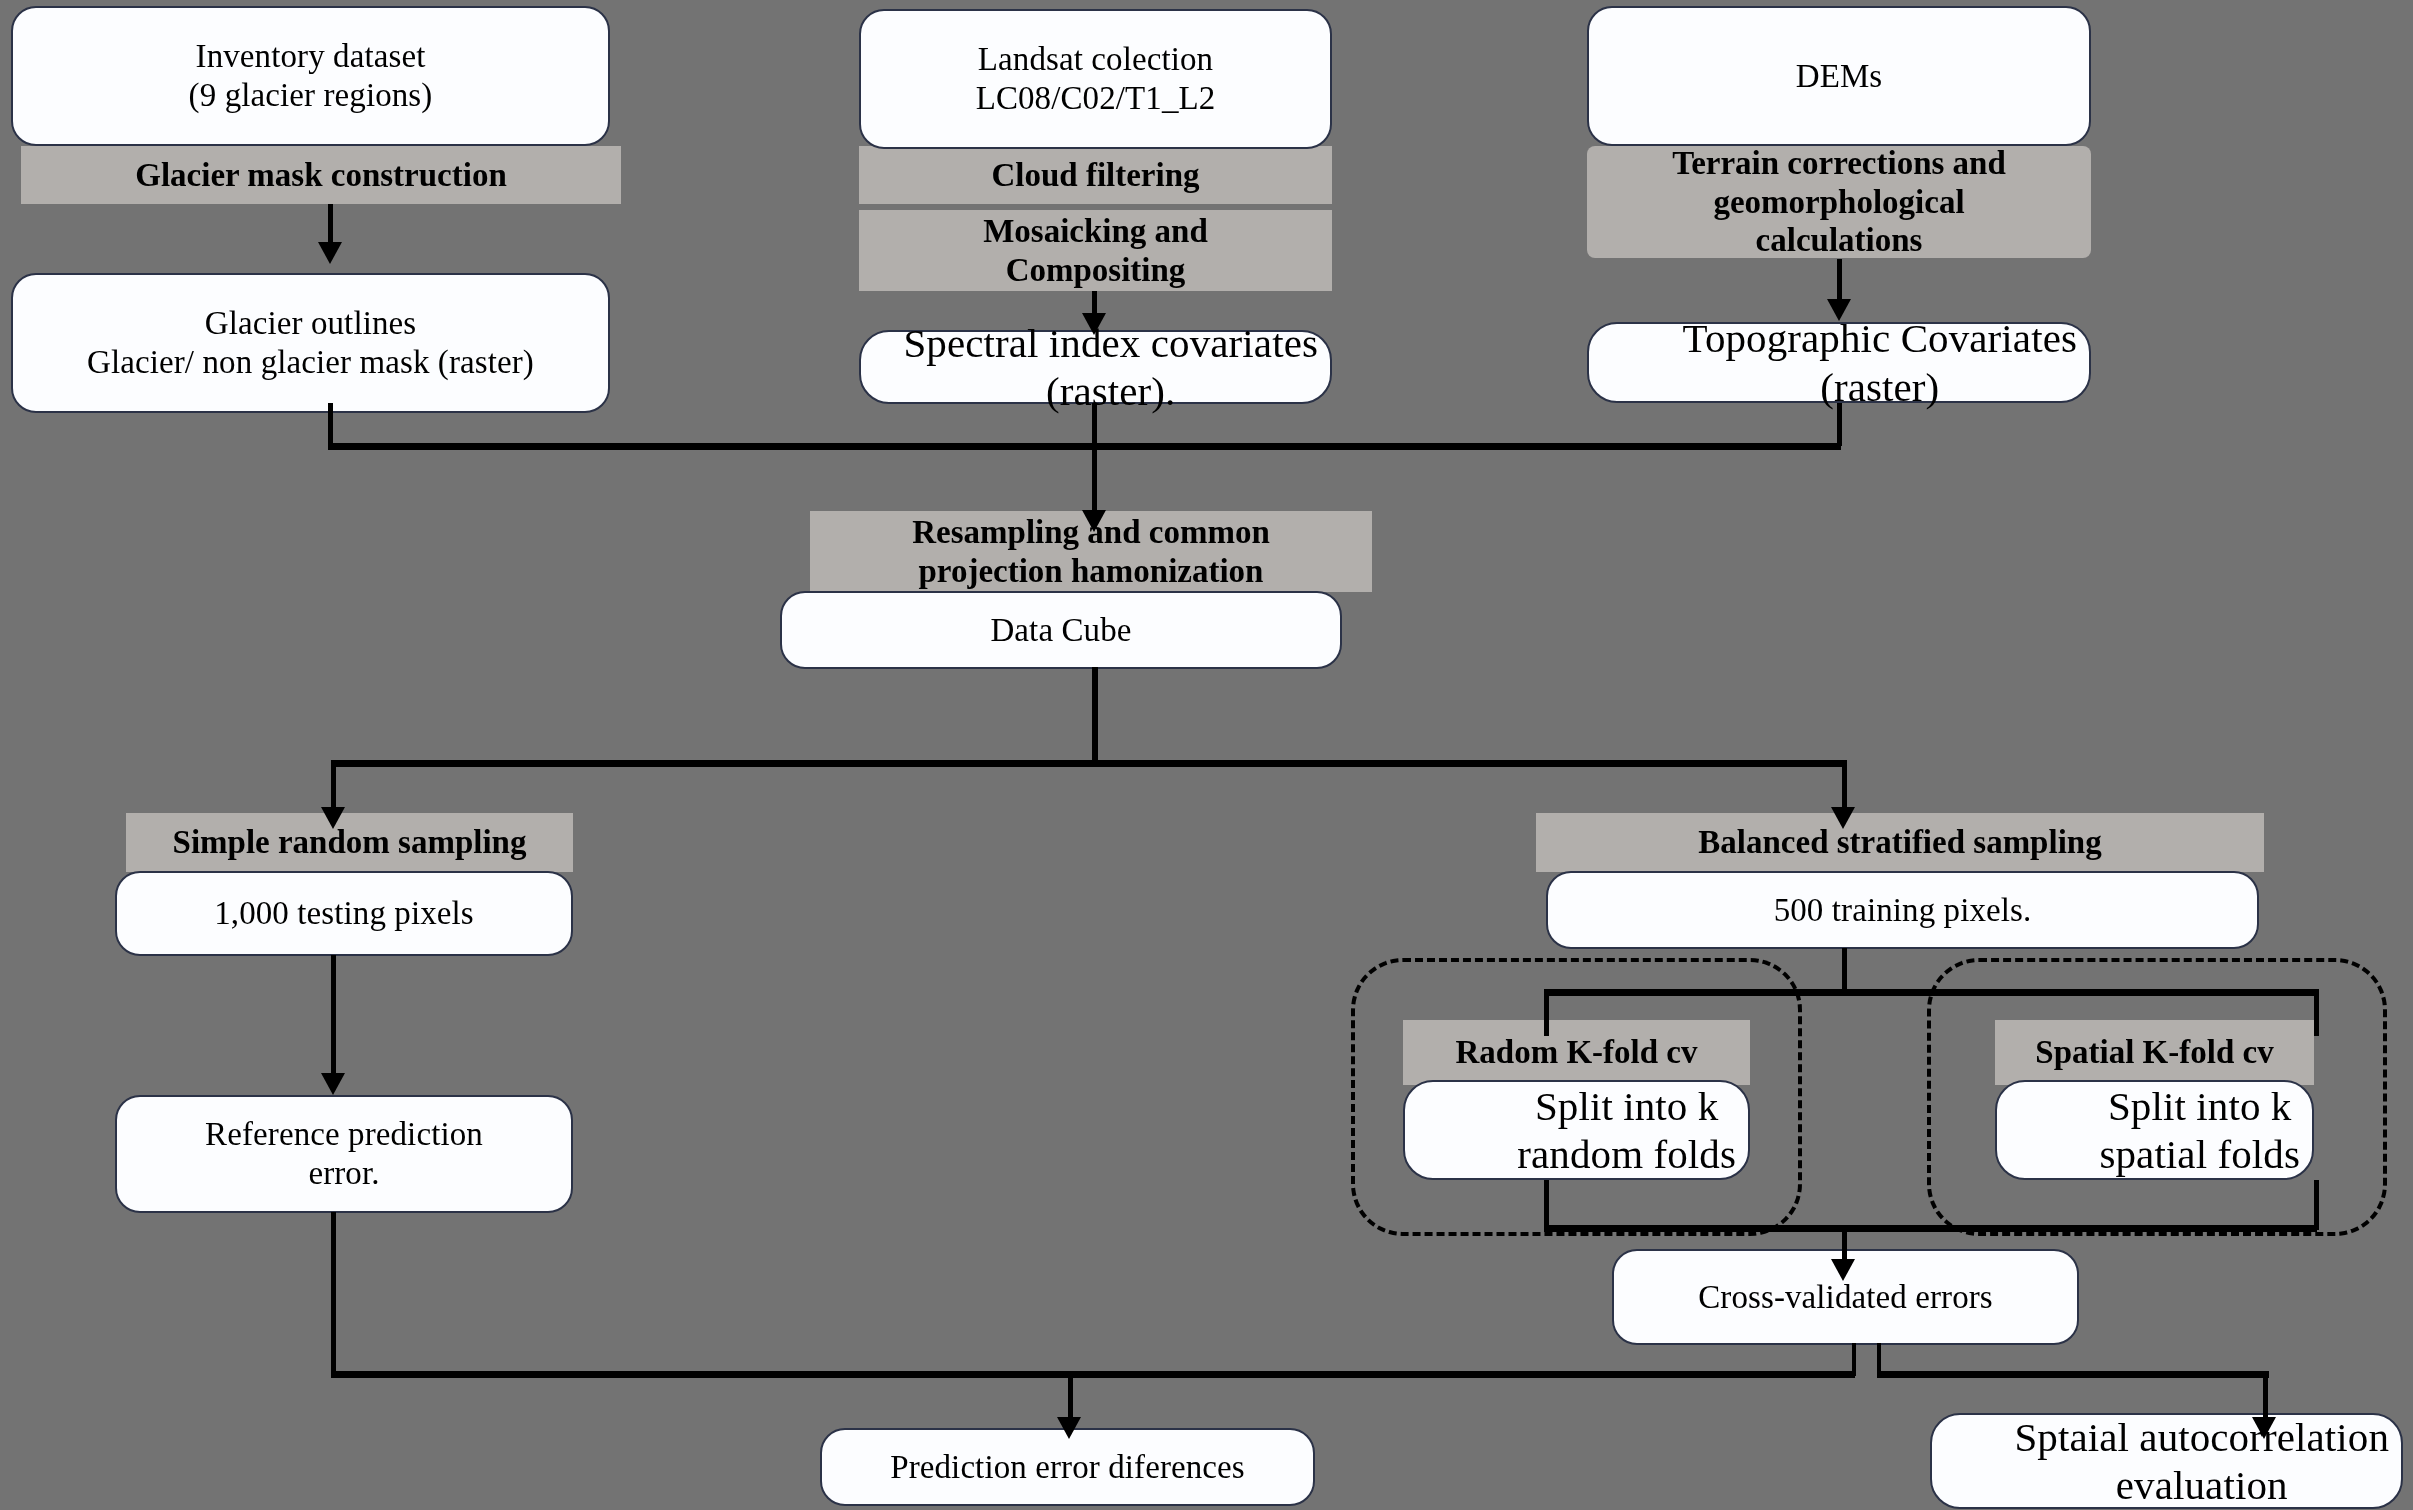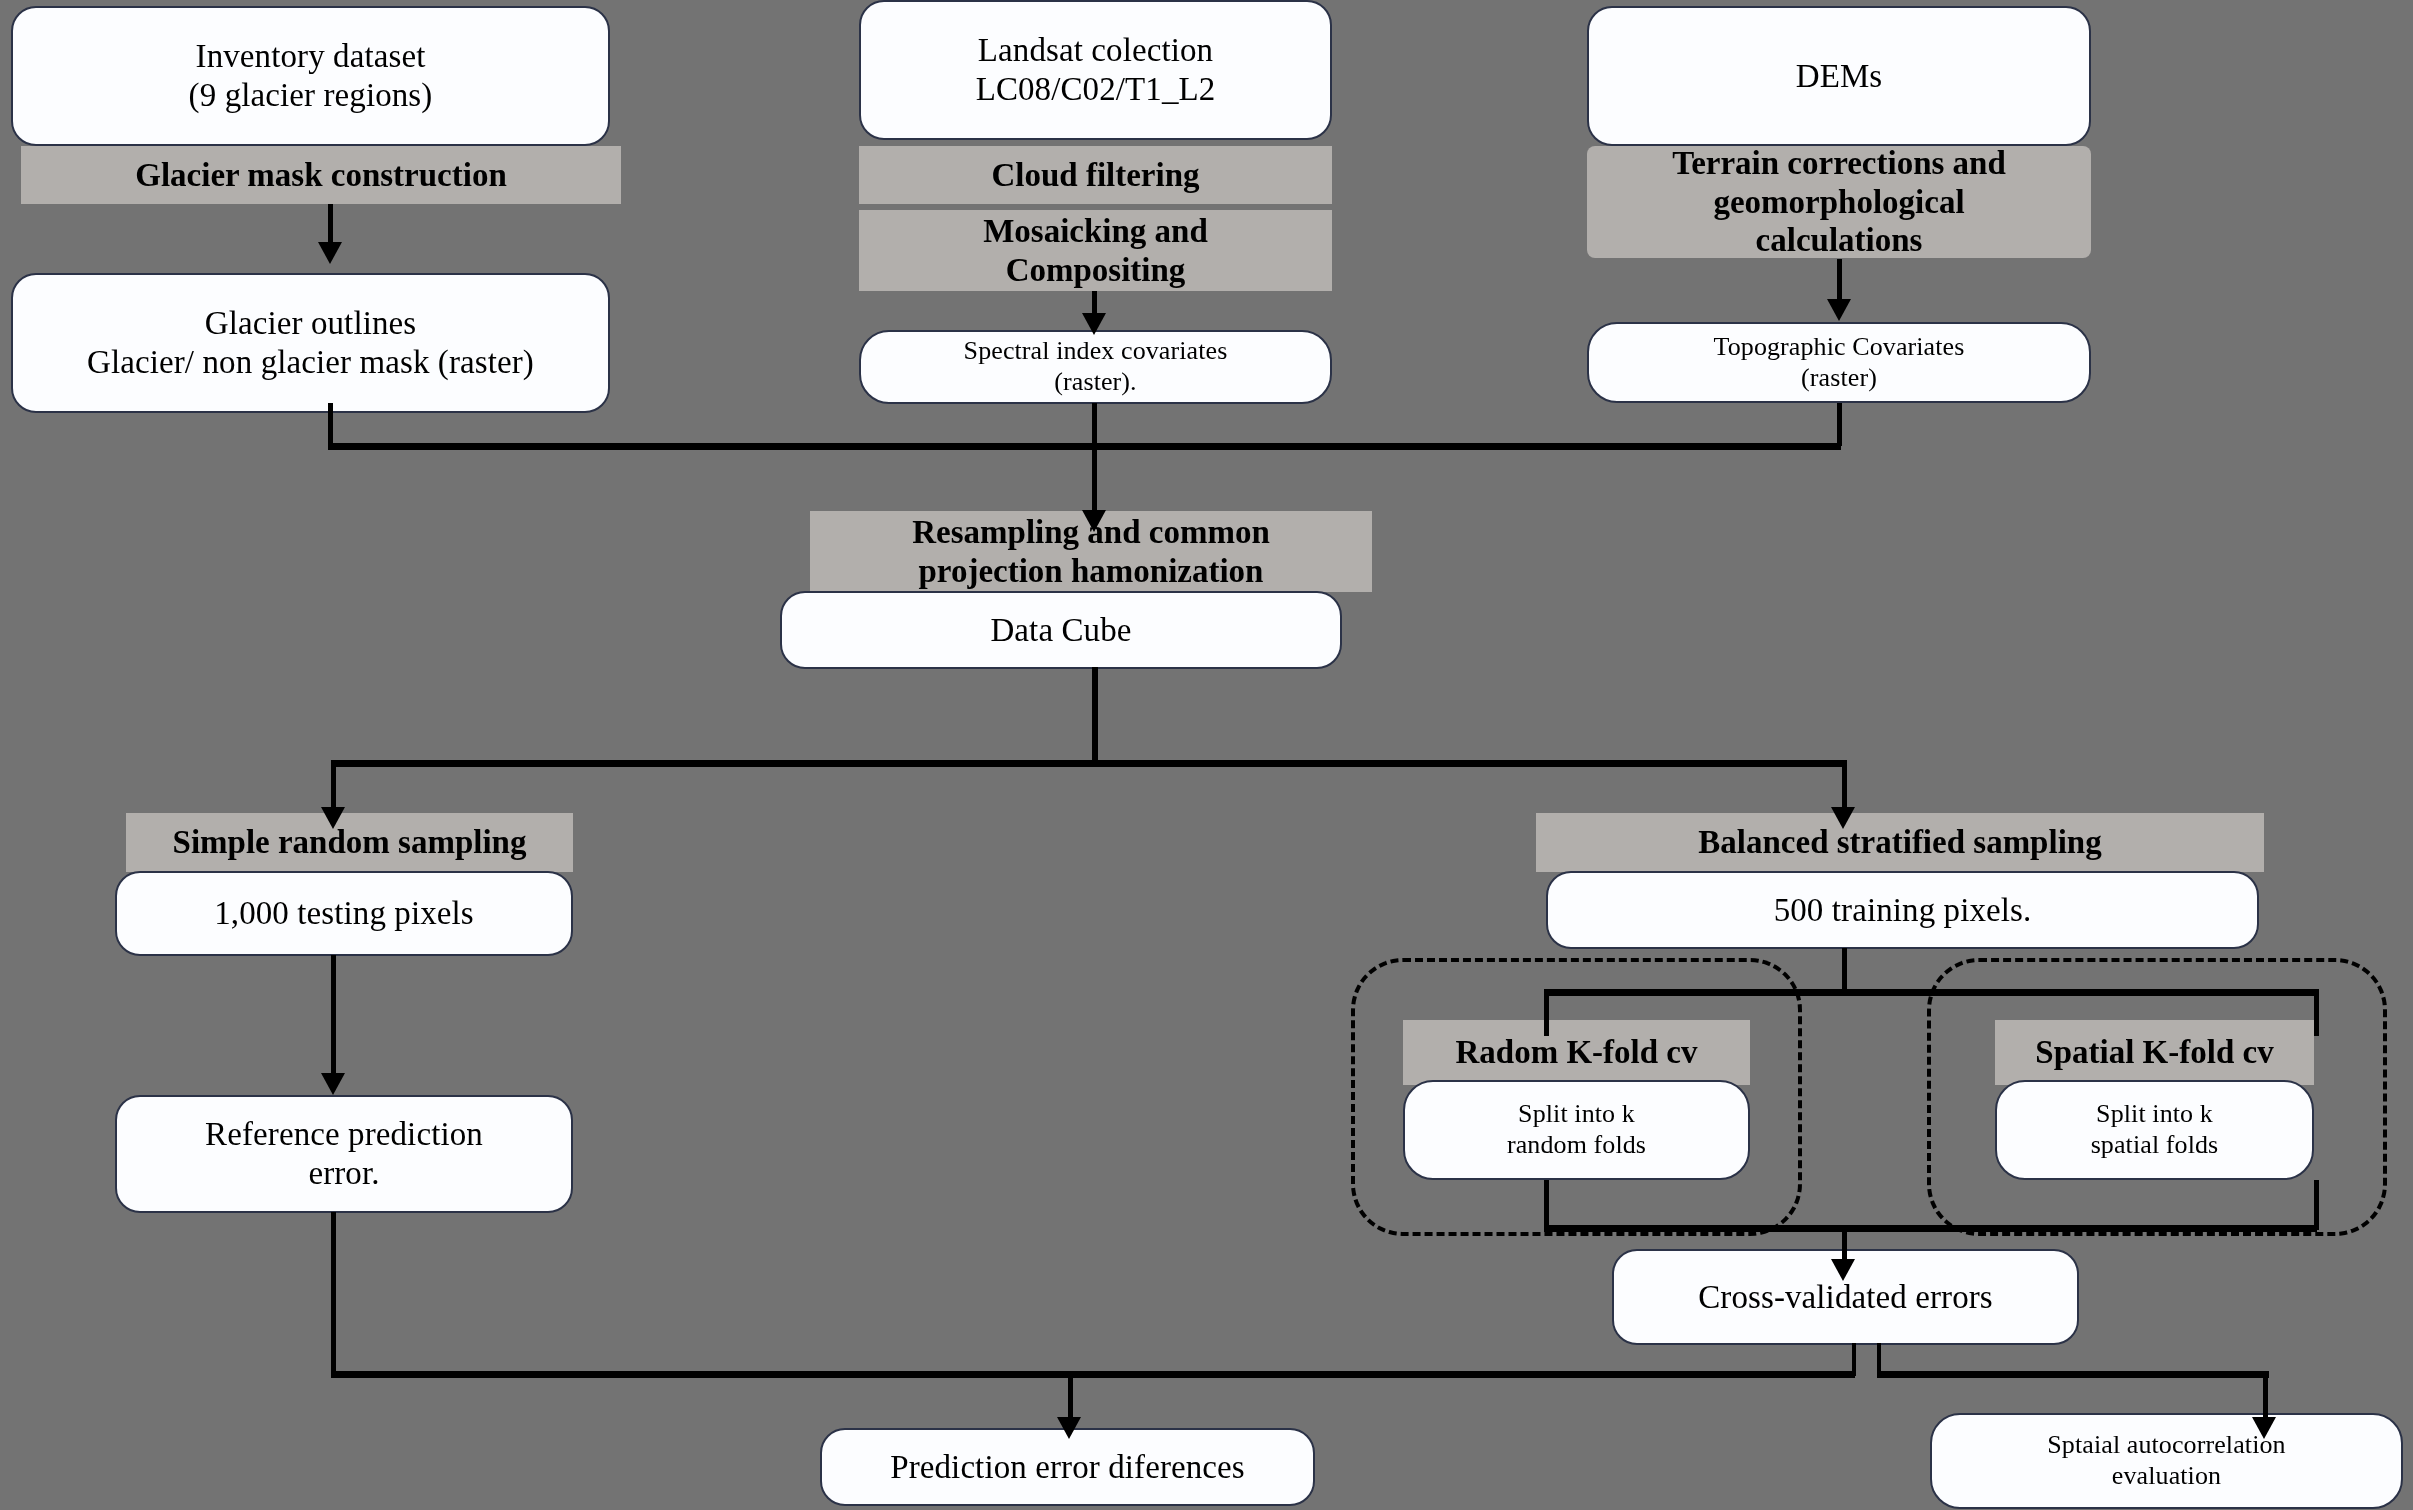--- a/index.html
+++ b/index.html
@@ -16,21 +16,21 @@
     border-radius:25px;
     display:flex;
     align-items:center;
     justify-content:center;
     text-align:center;
     font-size:33px;
     line-height:1.18;
     letter-spacing:0.1px;
     z-index:3;
   }
-  .node.small{font-size:26px;border-radius:30px;}
+  .node.small{font-size:41px;border-radius:30px;justify-content:flex-end;}
   .node .txt{padding:0 12px;white-space:pre-line;}
 
   
   .band{
     position:absolute;
     box-sizing:border-box;
     background:#b2afac;
     display:flex;
     align-items:center;
     justify-content:center;
@@ -81,21 +81,21 @@
   </div>
 
   <div class="vline" style="left:328px; top:204px; height:43px;"></div>
   <div class="arrow" style="left:318px; top:242px;"></div>
 
   <div class="node" style="left:11px; top:273px; width:599px; height:140px;">
     <span class="txt">Glacier outlines
 Glacier/ non glacier mask (raster)</span>
   </div>
 
-  <div class="node" style="left:859px; top:0; width:473px; height:140px;border-radius:25px;">
+  <div class="node" style="left:859px; top:9px; width:473px; height:140px;border-radius:25px;">
     <span class="txt">Landsat colection
 LC08/C02/T1_L2</span>
   </div>
 
   <div class="band" style="left:859px; top:146px; width:473px; height:58px;text-align:right;">
     <span class="txt">Cloud filtering</span>
   </div>
 
   <div class="band" style="left:859px; top:210px; width:473px; height:81px;">
     <span class="txt">Mosaicking and

